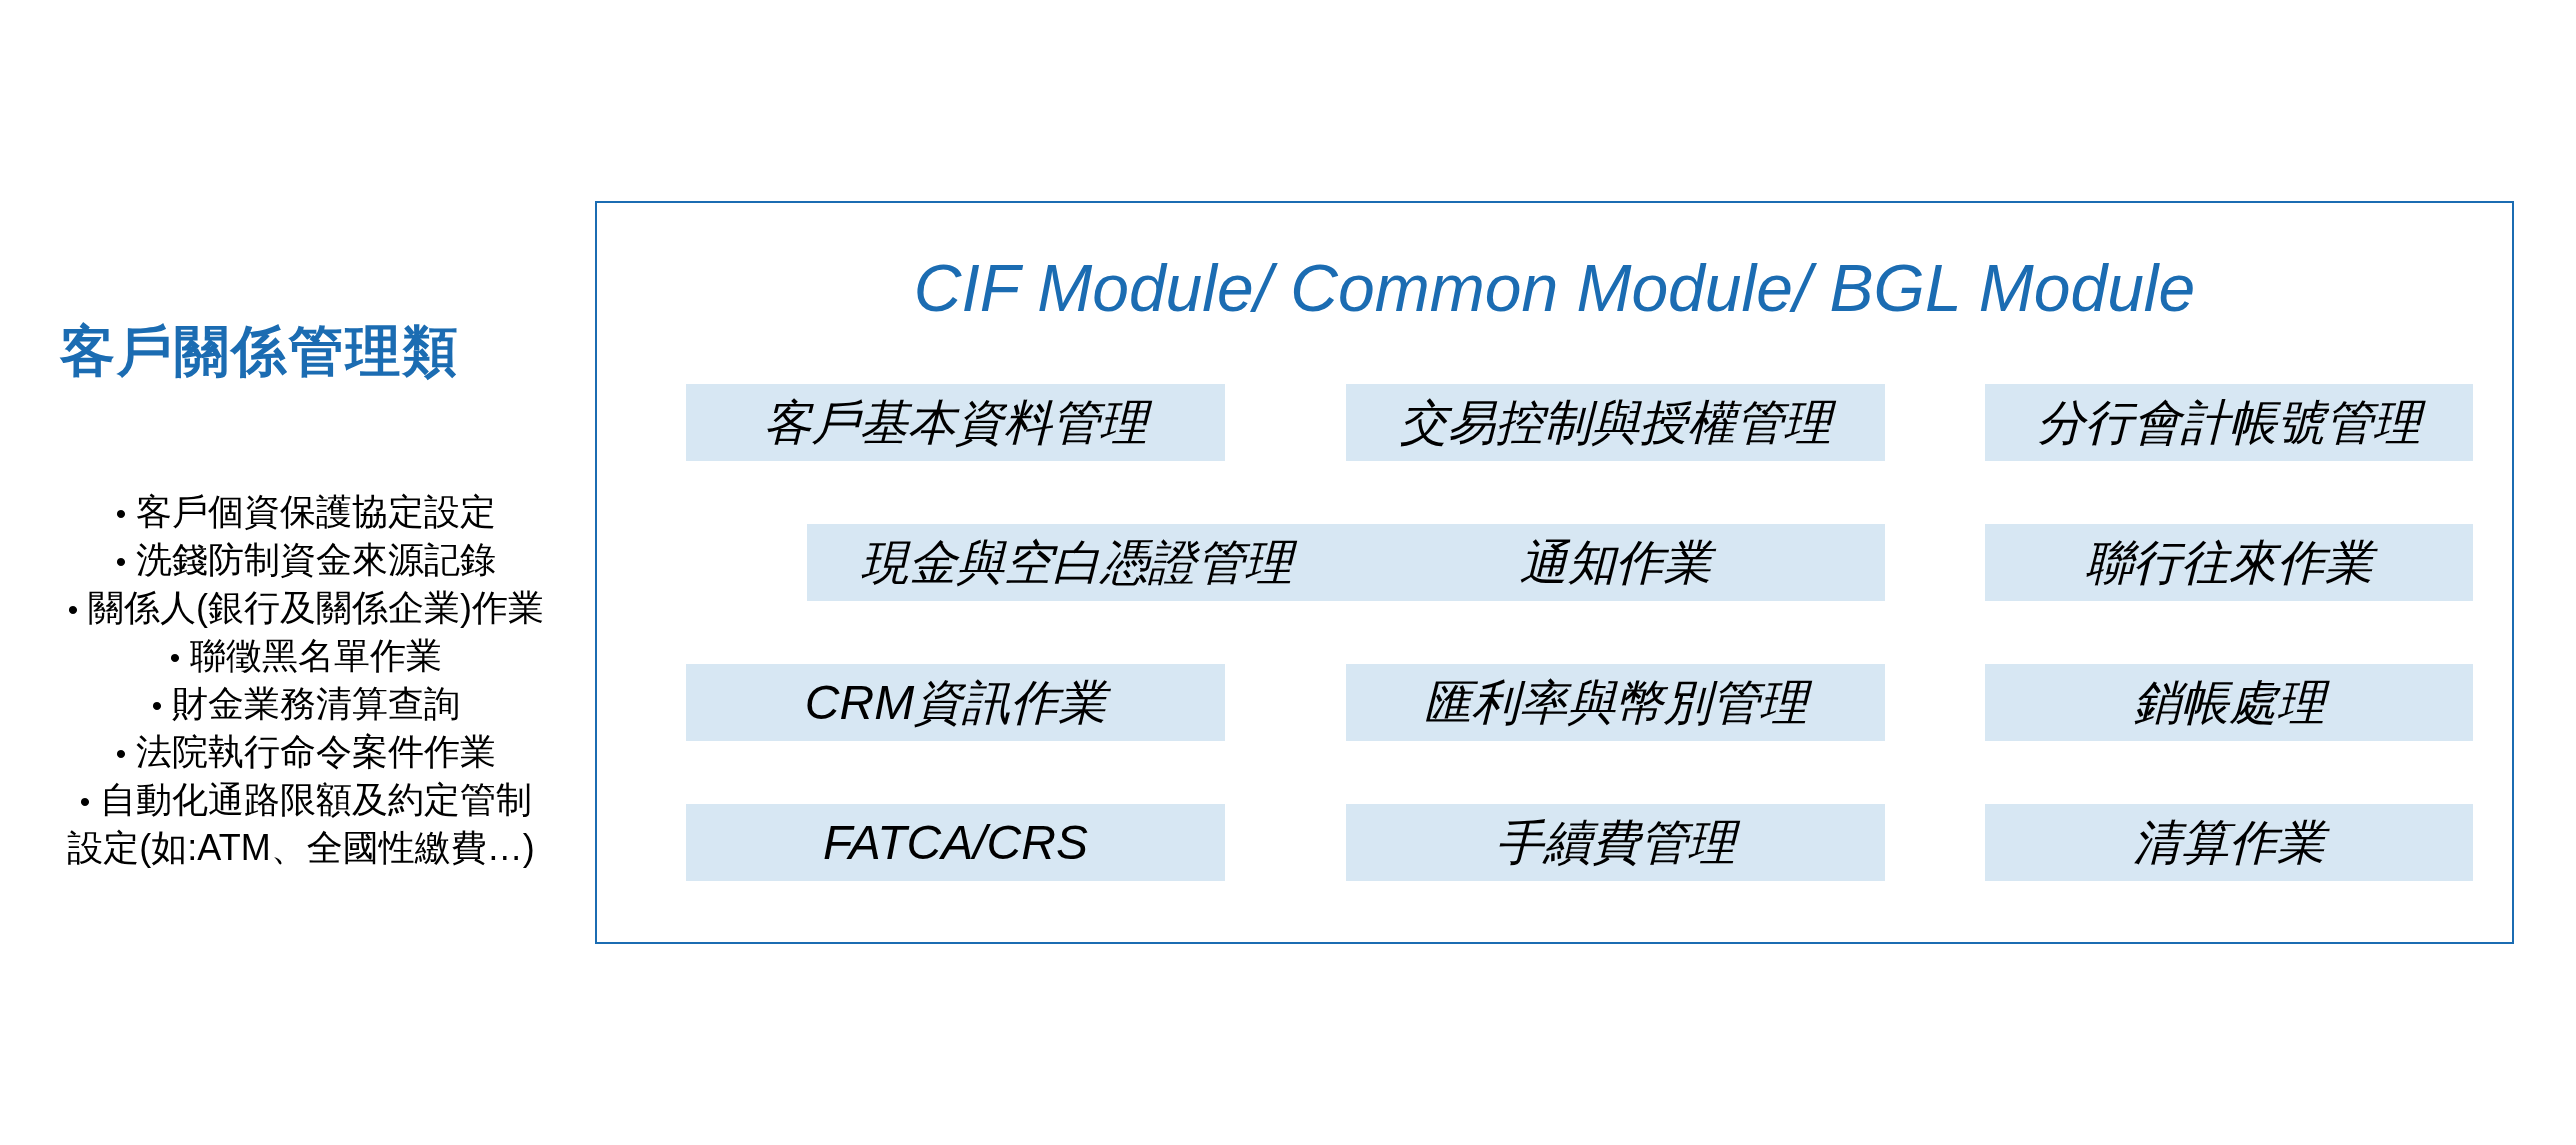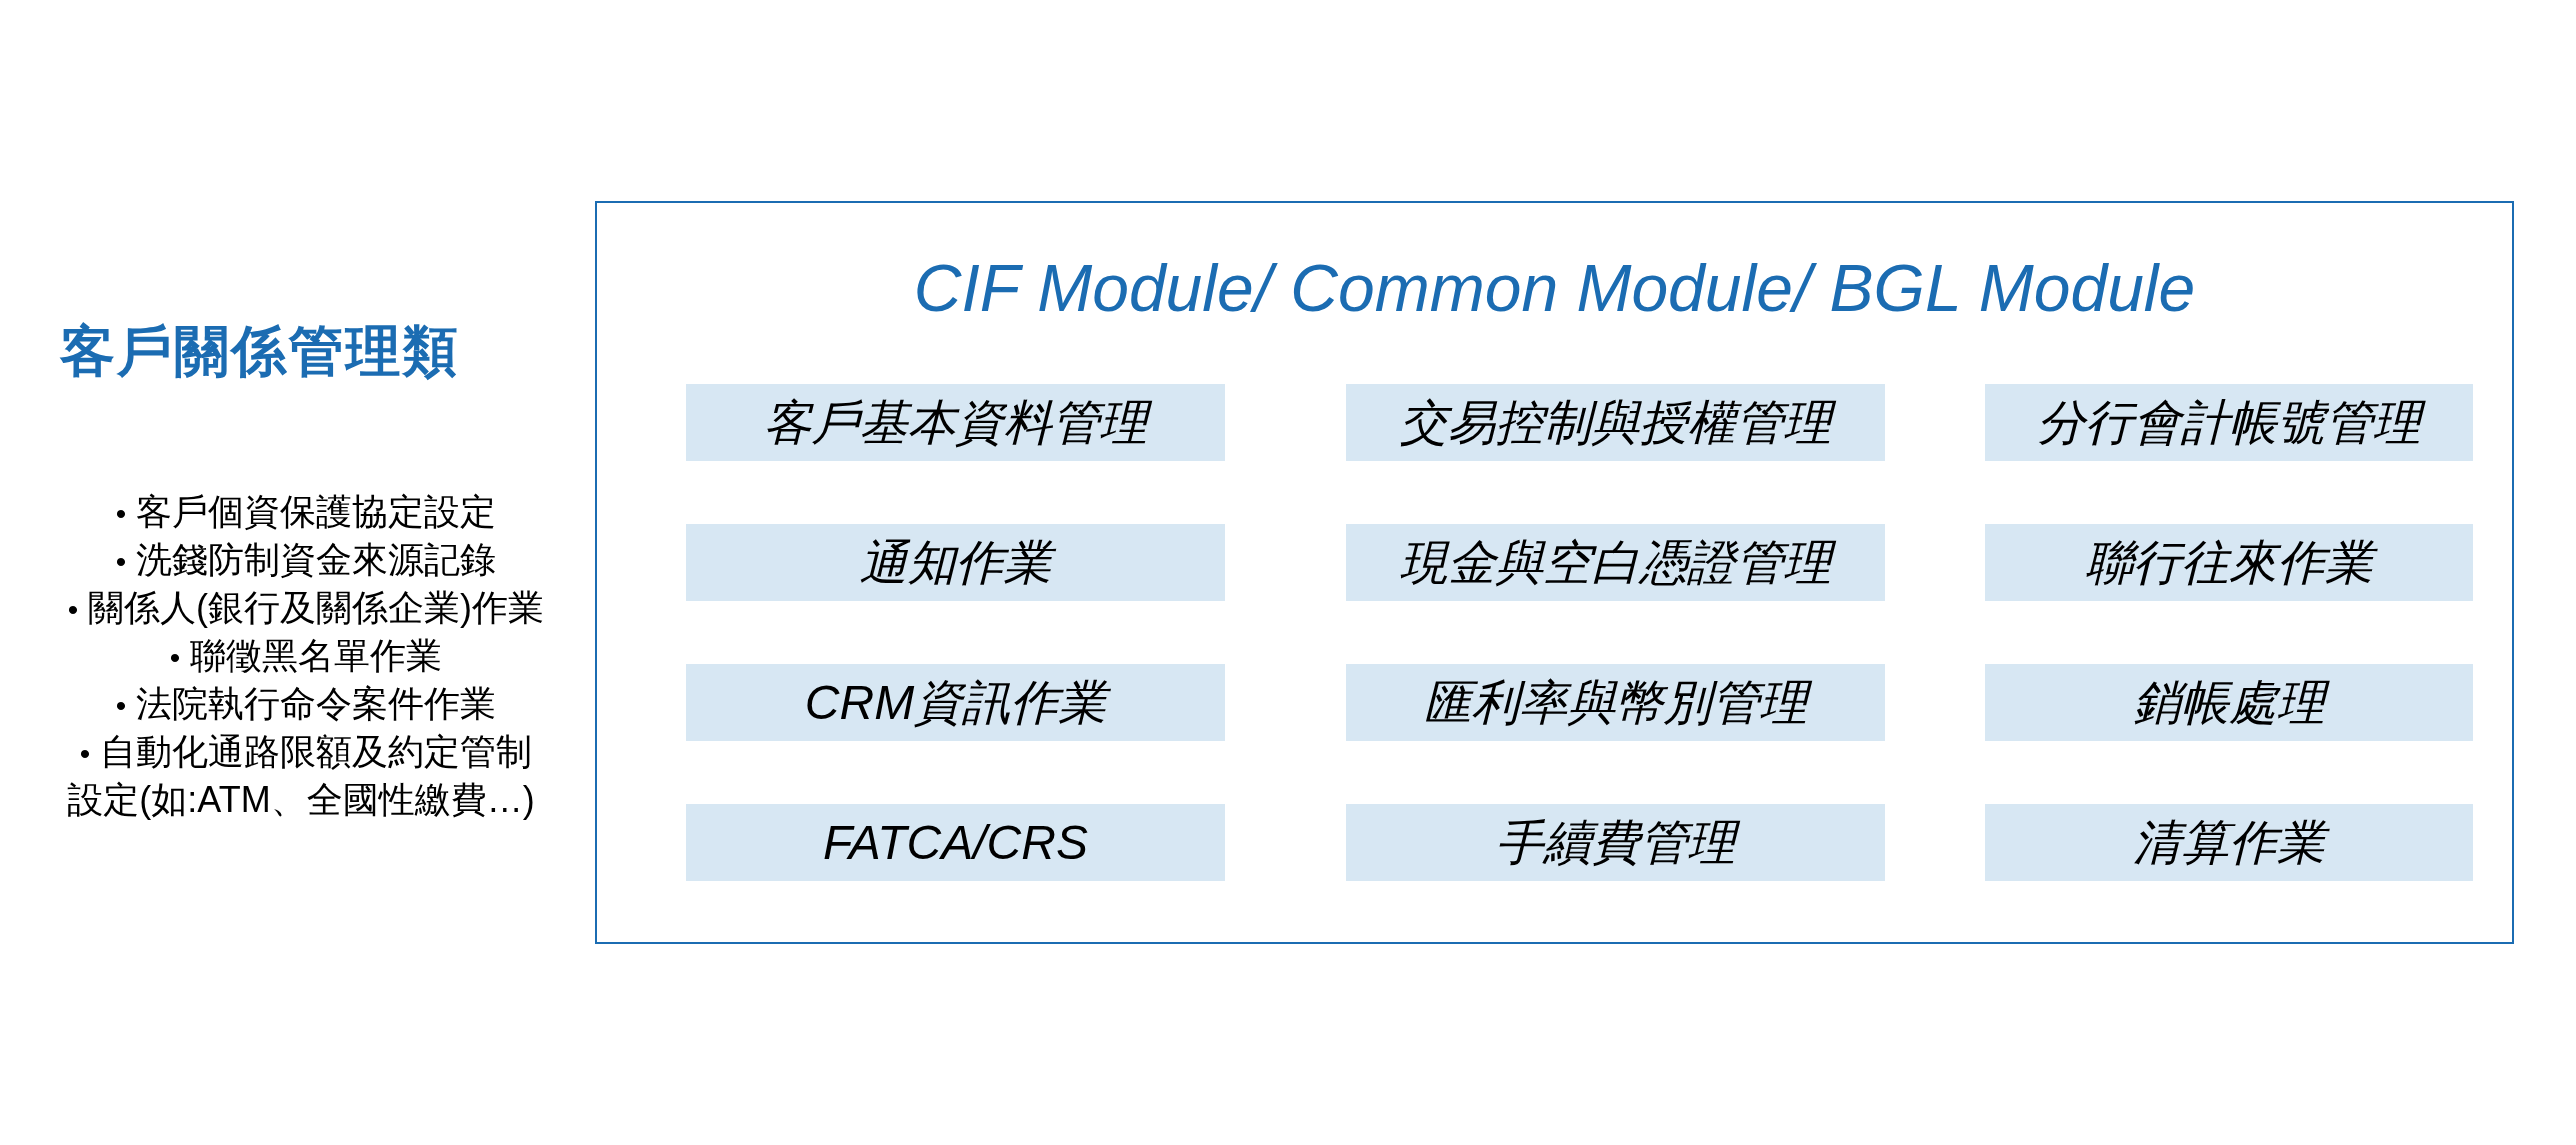--- a/index.html
+++ b/index.html
@@ -61,37 +61,38 @@
 
 <div class="stage">
 
   <aside>
     <h1 class="sidebar-title">客戶關係管理類</h1>
     <div class="bullet-list">
         <div class="bullet-line"><span class="dot">•</span><span>客戶個資保護協定設定</span></div>
         <div class="bullet-line"><span class="dot">•</span><span>洗錢防制資金來源記錄</span></div>
         <div class="bullet-line"><span class="dot">•</span><span>關係人(銀行及關係企業)作業</span></div>
         <div class="bullet-line"><span class="dot">•</span><span>聯徵黑名單作業</span></div>
+        <div class="bullet-line"><span class="dot">•</span><span>財金業務清算查詢</span></div>
         <div class="bullet-line"><span class="dot">•</span><span>法院執行命令案件作業</span></div>
         <div class="bullet-line"><span class="dot">•</span><span>自動化通路限額及約定管制</span></div>
         <div class="bullet-line"><span>設定(如:ATM、全國性繳費…)</span></div>
       </div>
   </aside>
 
   <section class="board">
     <h2 class="board-title">CIF Module/ Common Module/ BGL Module</h2>
     <div class="grid">
         <div class="row">
           <div class="cell c1">客戶基本資料管理</div>
           <div class="cell c2">交易控制與授權管理</div>
           <div class="cell c3">分行會計帳號管理</div>
         </div>
         <div class="row">
+          <div class="cell c2">現金與空白憑證管理</div>
           <div class="cell c1">通知作業</div>
-          <div class="cell c2">現金與空白憑證管理</div>
           <div class="cell c3">聯行往來作業</div>
         </div>
         <div class="row">
           <div class="cell c1">CRM資訊作業</div>
           <div class="cell c2">匯利率與幣別管理</div>
           <div class="cell c3">銷帳處理</div>
         </div>
         <div class="row">
           <div class="cell c1">FATCA/CRS</div>
           <div class="cell c2">手續費管理</div>

